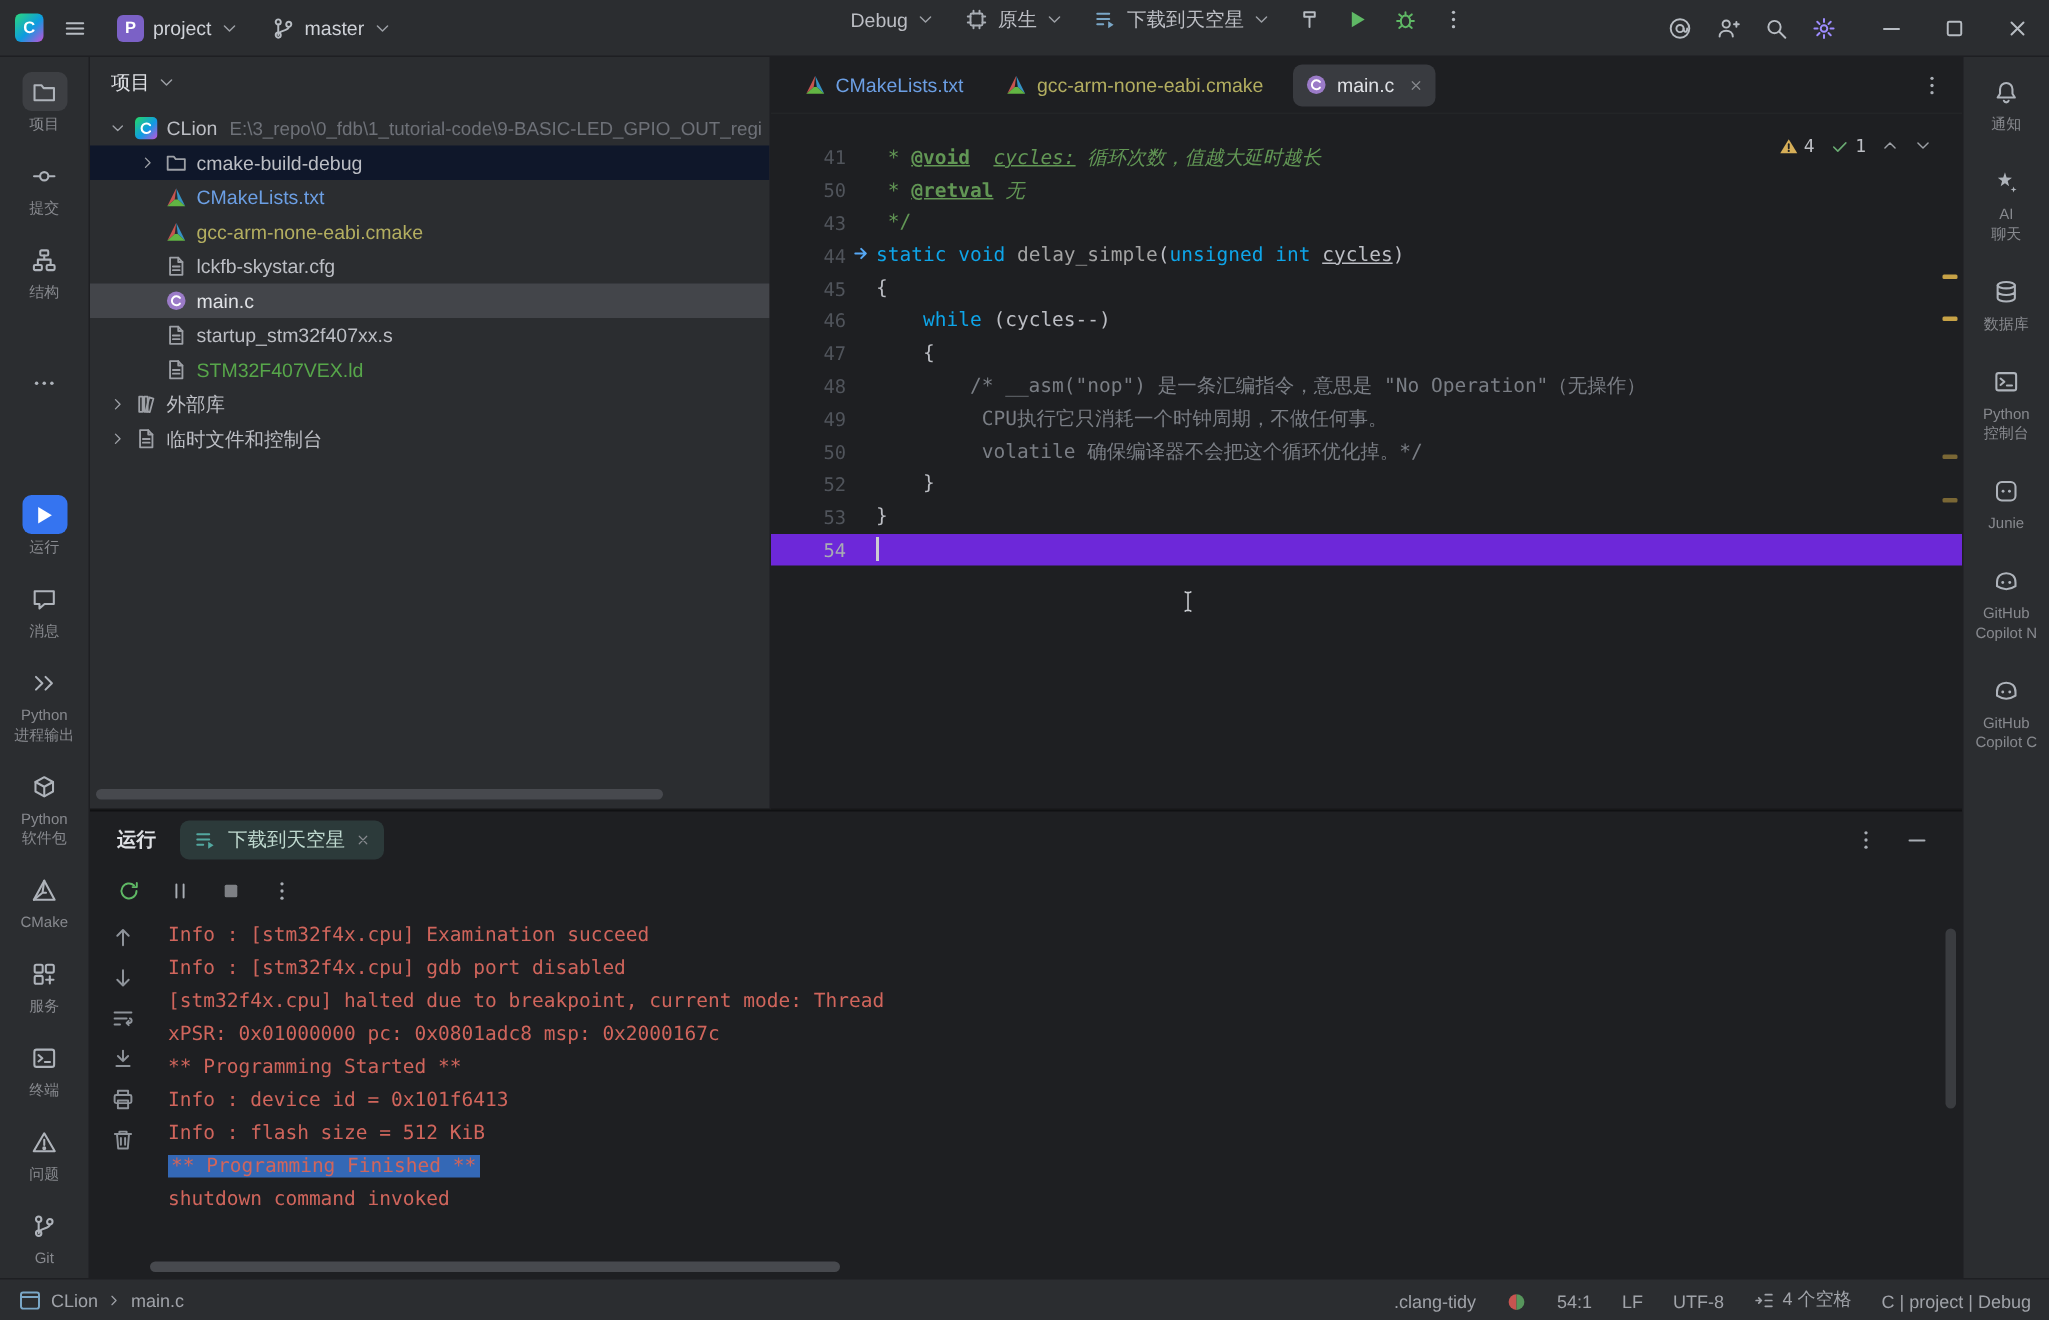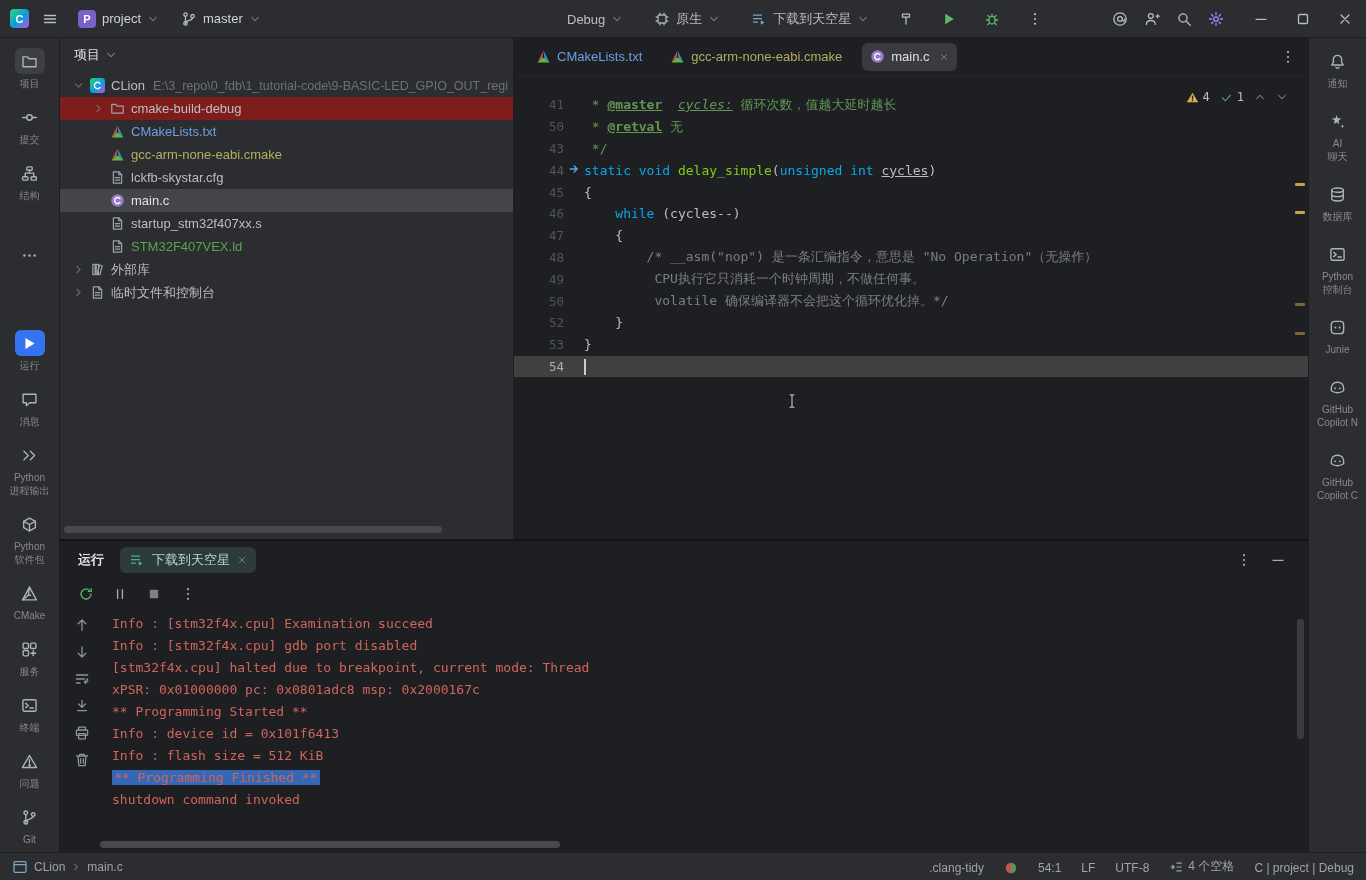--- a/index.html
+++ b/index.html
@@ -10,21 +10,21 @@
 .icon.xs svg{width:10px;height:10px}
 
 
 .titlebar{position:absolute;top:0;left:0;right:0;height:38px;background:#2B2D30;border-bottom:1px solid #1E1F22;display:flex;align-items:center}
 .tb-left{display:flex;align-items:center;gap:8px;padding-left:10px}
 .app-logo{width:19px;height:19px;border-radius:4px;background:linear-gradient(135deg,#2BD77B,#0D9BE0 55%,#C84FD8);color:#fff;font-size:11px;font-weight:bold;display:flex;align-items:center;justify-content:center}
 .tbi{color:#B7BCC2;width:26px;height:26px;border-radius:6px}
 .chip{display:flex;align-items:center;gap:6px;height:26px;padding:0 7px;border-radius:6px;color:#CFD2D8;font-size:13px}
 .badge{width:18px;height:18px;border-radius:4px;background:#7B61C6;color:#fff;font-size:11px;font-weight:bold;display:flex;align-items:center;justify-content:center}
 .chev{color:#9DA0A6}
-.tb-run{position:absolute;left:560px;top:0;height:38px;display:flex;align-items:center;gap:17px}
+.tb-run{position:absolute;left:560px;top:0;height:38px;display:flex;align-items:flex-start;gap:6px}
 .tb-run .dim{color:#BCBEC4}
 .tb-run .cfgicon{color:#7AA7C7}
 .green{color:#5FB865 !important}
 .tb-right{margin-left:auto;display:flex;align-items:center;height:38px}
 .tb-icons{display:flex;gap:16px;margin-right:16px;color:#B7BCC2}
 .tb-icons .gear{color:#9E8CFF}
 .winbtn{width:42px;height:38px;display:flex;align-items:center;justify-content:center;color:#B7BCC2}
 
 
 .left-strip{position:absolute;left:0;top:38px;bottom:28px;width:60px;background:#2B2D30;border-right:1px solid #1E1F22;display:flex;flex-direction:column;align-items:center;padding-top:10px;overflow:hidden}
@@ -40,47 +40,47 @@
 
 .project-panel{position:absolute;left:60px;top:38px;width:454px;height:502px;background:#2B2D30;border-right:1px solid #1E1F22;border-bottom:1px solid #161718;overflow:hidden}
 .panel-header{height:34px;display:flex;align-items:center;gap:5px;padding:0 14px;color:#DFE1E5;font-size:13px}
 .tree{padding-top:2px}
 .row{height:23px;display:flex;align-items:center;font-size:13px;color:#BCBEC4;white-space:nowrap;overflow:hidden}
 .row .tchev{width:17px;display:flex;justify-content:center;color:#9DA0A6;flex:none}
 .row .ficon{width:16px;height:16px;margin:0 6px 0 2px;display:flex;align-items:center;justify-content:center;color:#9DA0A6;flex:none}
 .row .ficon svg{width:15px;height:15px}
 .row .path{color:#6E7178;margin-left:8px;font-size:12.5px;overflow:hidden}
 .row.selected{background:#43454A;color:#DFE1E5}
-.row.excluded{background:#7f1d1d}
+.row.excluded{background:#0f172a}
 .pp-hscroll{position:absolute;left:4px;bottom:6px;width:378px;height:7px;border-radius:4px;background:#47494E}
 
 
 .editor{position:absolute;left:514px;top:38px;width:794px;height:502px;background:#1E1F22;display:flex;flex-direction:column;border-bottom:1px solid #161718}
 .tabbar{height:38px;flex:none;display:flex;align-items:center;padding:0 12px 0 14px;gap:12px;border-bottom:1px solid #232527}
 .tab{display:flex;align-items:center;gap:6px;font-size:13px;color:#9DA0A6;height:28px;padding:0 8px;border-radius:6px}
 .tab .ficon svg{width:15px;height:15px}
 .tab.active{background:#393B40;color:#DFE1E5}
 .tab .close{color:#87898E;margin-left:3px}
 .tab-spacer{flex:1}
 .tabbar-more{color:#A8ADB4}
 .code-area{position:relative;flex:1;font-family:"DejaVu Sans Mono",monospace;font-size:13px;padding-top:18px;overflow:hidden}
 .cl{display:flex;height:21.8px;align-items:center;position:relative}
 .cl .ln{width:50px;flex:none;text-align:right;color:#50545B;font-size:12.5px;font-family:"DejaVu Sans Mono",monospace}
 .cl .gpad{width:20px;flex:none}
 .cl .ct{white-space:pre}
-.cl.current{background:#404040}
+.cl.current{background:#6d28d9}
 .cl.current .ln{color:#A8ACB3}
 .cl .gmark{position:absolute;left:54px;top:3px}
 .caret{display:inline-block;width:2px;height:16px;background:#CBCDD2;vertical-align:middle}
 .tok-kw{color:#0ea5e9}
-.tok-fn{color:#84cc16}
+.tok-fn{color:#a3a3a3}
 .tok-doc,.tok-doctag,.tok-docund,.tok-docit{color:#629755}
 .tok-doctag{font-weight:bold;text-decoration:underline}
 .tok-docund{font-style:italic;text-decoration:underline}
-.tok-docit{}
+.tok-docit{font-style:italic}
 .tok-cmt{color:#7A7E85}
 .tok-str{color:#6AAB73}
 .tok-txt{color:#BCBEC4}
 .tok-param{color:#BCBEC4;text-decoration:underline}
 .inspections{position:absolute;top:14px;right:20px;display:flex;align-items:center;gap:10px;font-size:12px;color:#BCBEC4}
 .insp{display:flex;align-items:center;gap:4px}
 .insp .g{color:#6AAB73}
 .inspections .dim{color:#9DA0A6}
 .inspections svg{width:13px;height:13px}
 .stripe-tick{position:absolute;right:3px;width:10px;height:3px;border-radius:1px;background:#C7A246}
@@ -685,21 +685,21 @@
           </span>
       </div>
       <span class="mouse-cursor icon">
           <svg viewBox="0 0 10 20" fill="none" stroke="#C9CCD1" stroke-width="1.3" stroke-linecap="round">
             <path d="M2.6 2c1 .9 3.8.9 4.8 0M2.6 18c1-.9 3.8-.9 4.8 0M5 2.4v15.2"></path>
           </svg>
         </span>
     <div class="cl">
           <span class="ln">41</span>
           <span class="gpad"></span>
-          <span class="ct"><span class="tok-doc"> * </span><span class="tok-doctag">@master</span><span class="tok-doc">  </span><span class="tok-docund">cycles:</span><span class="tok-docit"> 循环次数，值越大延时越长</span></span>
+          <span class="ct"><span class="tok-doc"> * </span><span class="tok-doctag">@void</span><span class="tok-doc">  </span><span class="tok-docund">cycles:</span><span class="tok-docit"> 循环次数，值越大延时越长</span></span>
         </div>
         <div class="cl">
           <span class="ln">50</span>
           <span class="gpad"></span>
           <span class="ct"><span class="tok-doc"> * </span><span class="tok-doctag">@retval</span><span class="tok-docit"> 无</span></span>
         </div>
         <div class="cl">
           <span class="ln">43</span>
           <span class="gpad"></span>
           <span class="ct"><span class="tok-doc"> */</span></span>

